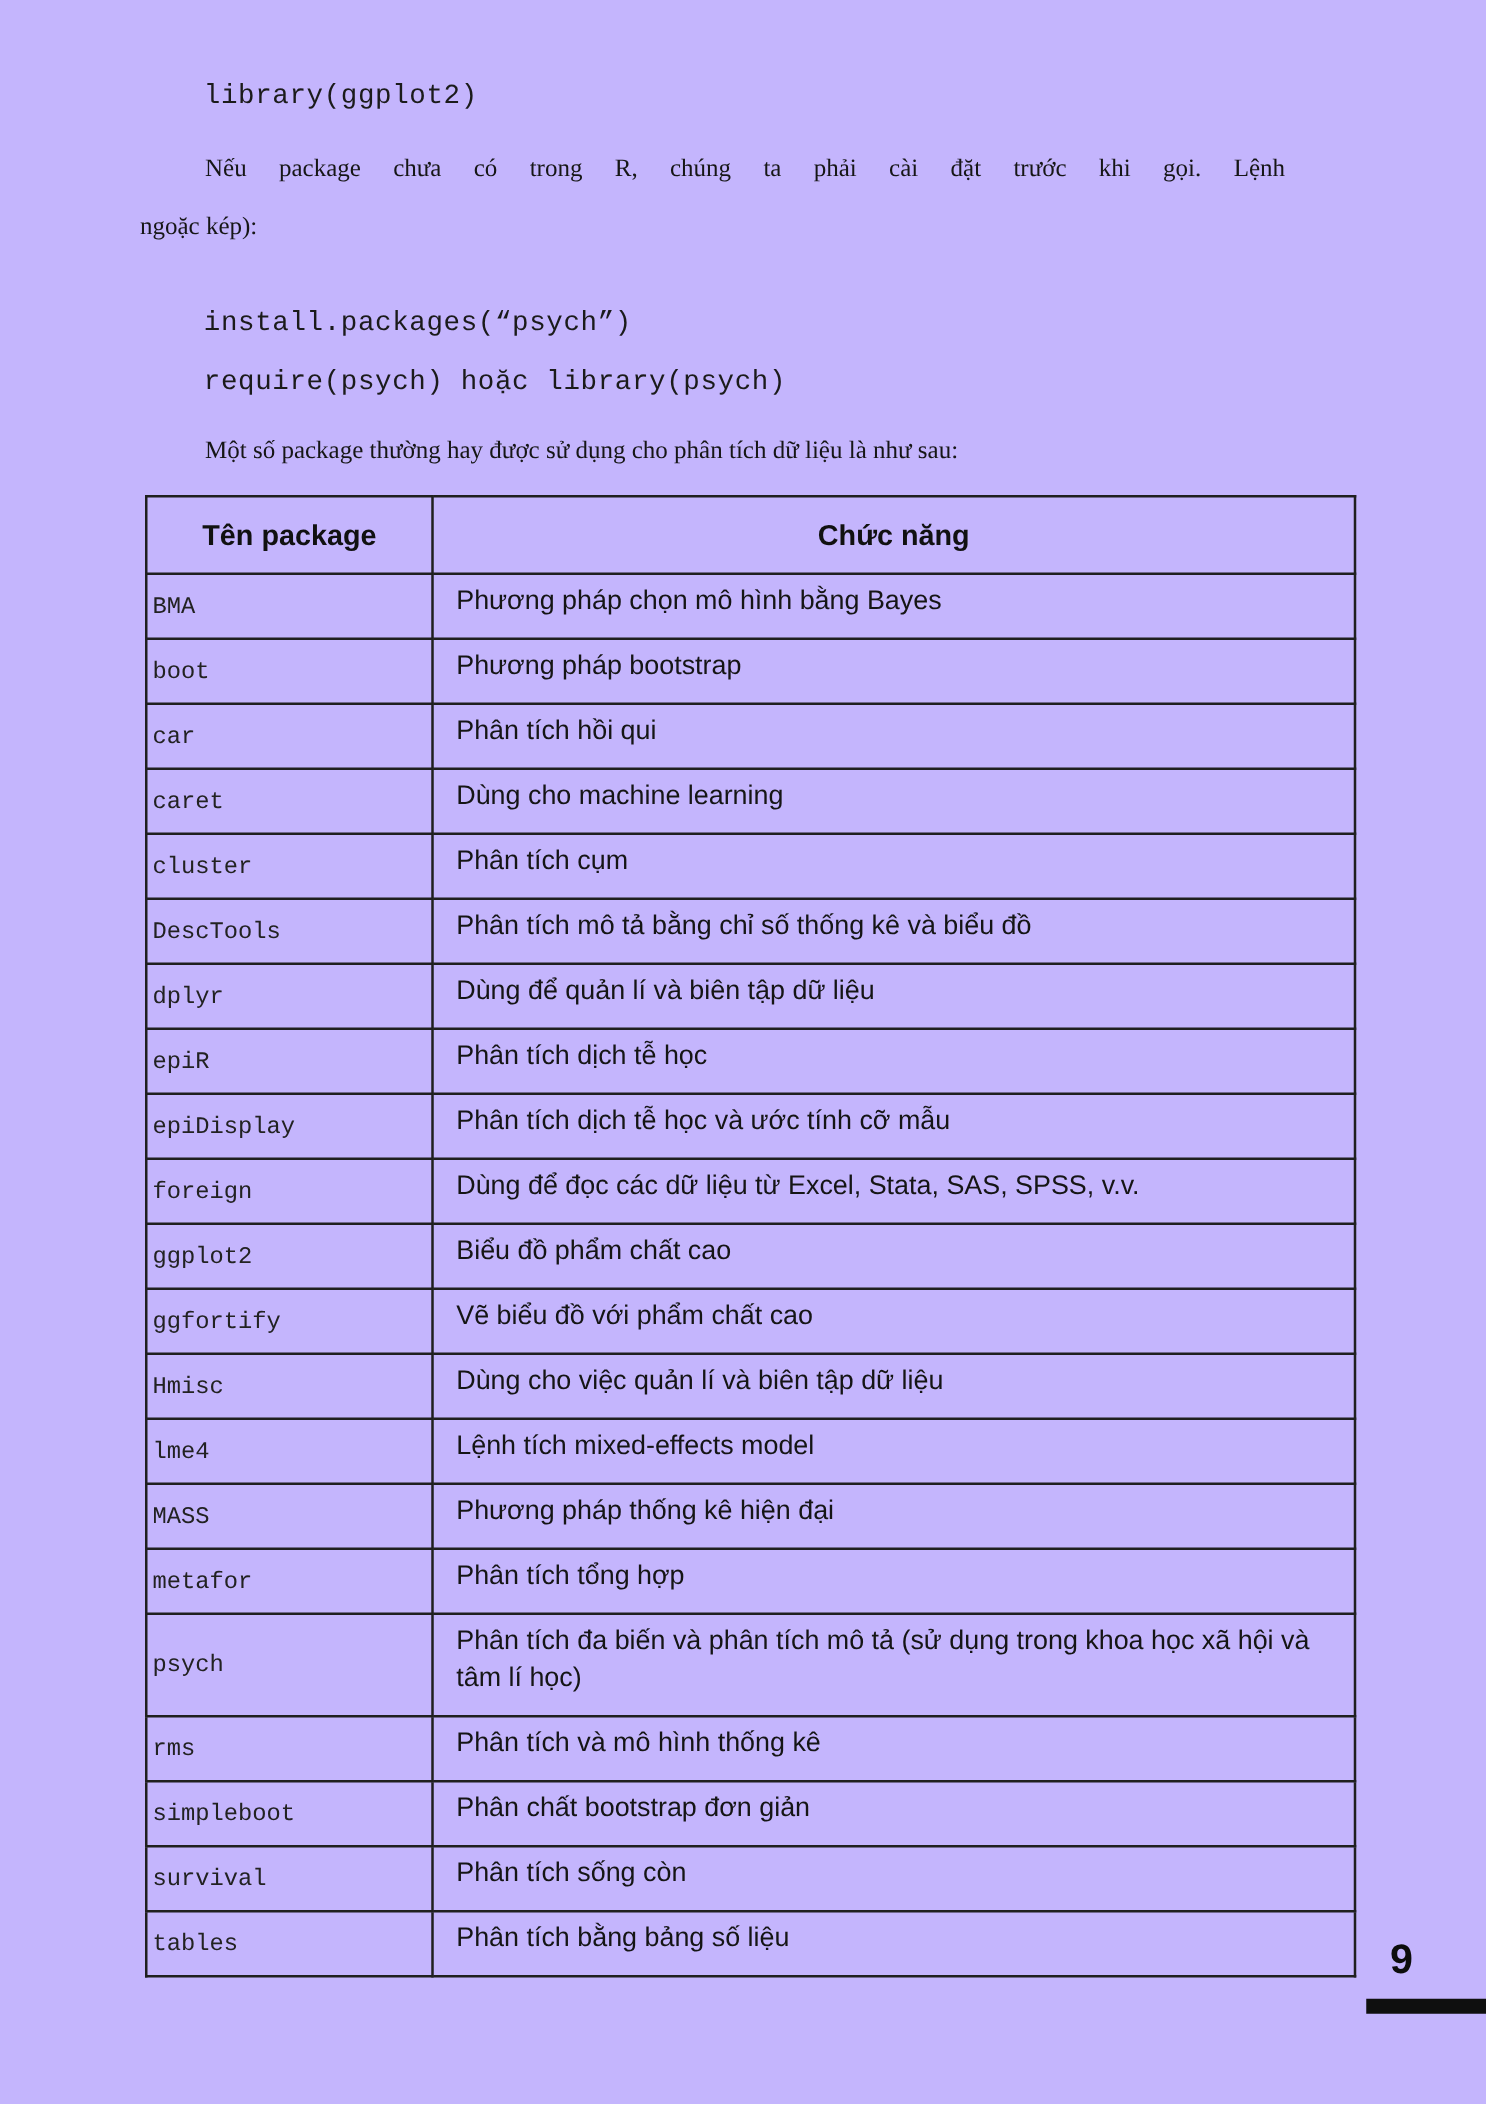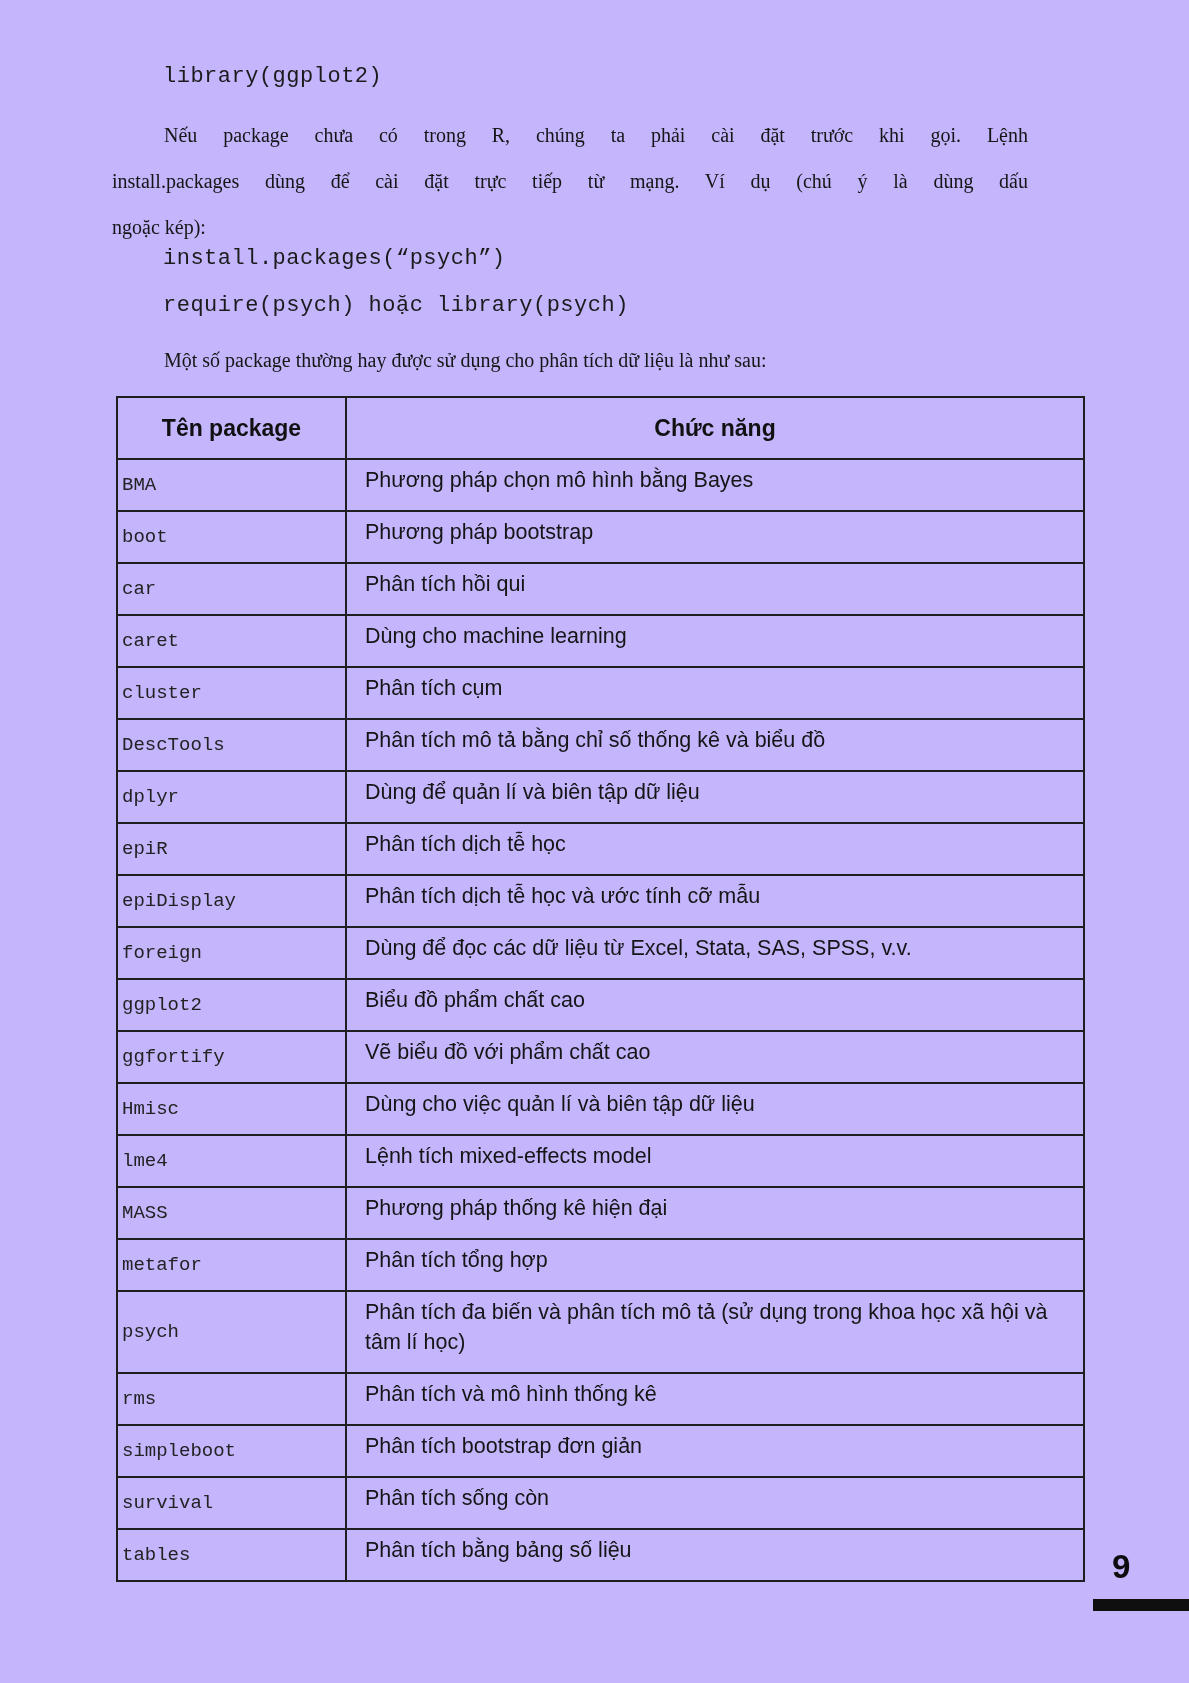--- a/index.html
+++ b/index.html
@@ -94,21 +94,20 @@
 </style>
 </head>
 <body>
 
 <div class="page">
 
   <div class="code code-1">library(ggplot2)</div>
 
   <div class="para para-1">
     <div class="line first justify-full">Nếu package chưa có trong R, chúng ta phải cài đặt trước khi gọi. Lệnh</div>
-    <div class="line justify-full">install.packages dùng để cài đặt trực tiếp từ mạng. Ví dụ (chú ý là dùng dấu</div>
     <div class="line">ngoặc kép):</div>
   </div>
 
   <div class="code code-2">install.packages(“psych”)</div>
   <div class="code code-3">require(psych) hoặc library(psych)</div>
 
   <div class="para para-2">Một số package thường hay được sử dụng cho phân tích dữ liệu là như sau:</div>
 
   <table class="pkg-table">
     <colgroup>
@@ -189,21 +188,21 @@
         <tr>
       <td class="pkg-name">psych</td>
       <td class="pkg-desc">Phân tích đa biến và phân tích mô tả (sử dụng trong khoa học xã hội và tâm lí học)</td>
     </tr>
         <tr>
       <td class="pkg-name">rms</td>
       <td class="pkg-desc">Phân tích và mô hình thống kê</td>
     </tr>
         <tr>
       <td class="pkg-name">simpleboot</td>
-      <td class="pkg-desc">Phân tích bootstrap đơn giản</td>
+      <td class="pkg-desc">Phân chất bootstrap đơn giản</td>
     </tr>
         <tr>
       <td class="pkg-name">survival</td>
       <td class="pkg-desc">Phân tích sống còn</td>
     </tr>
         <tr>
       <td class="pkg-name">tables</td>
       <td class="pkg-desc">Phân tích bằng bảng số liệu</td>
     </tr>
       </tbody>

